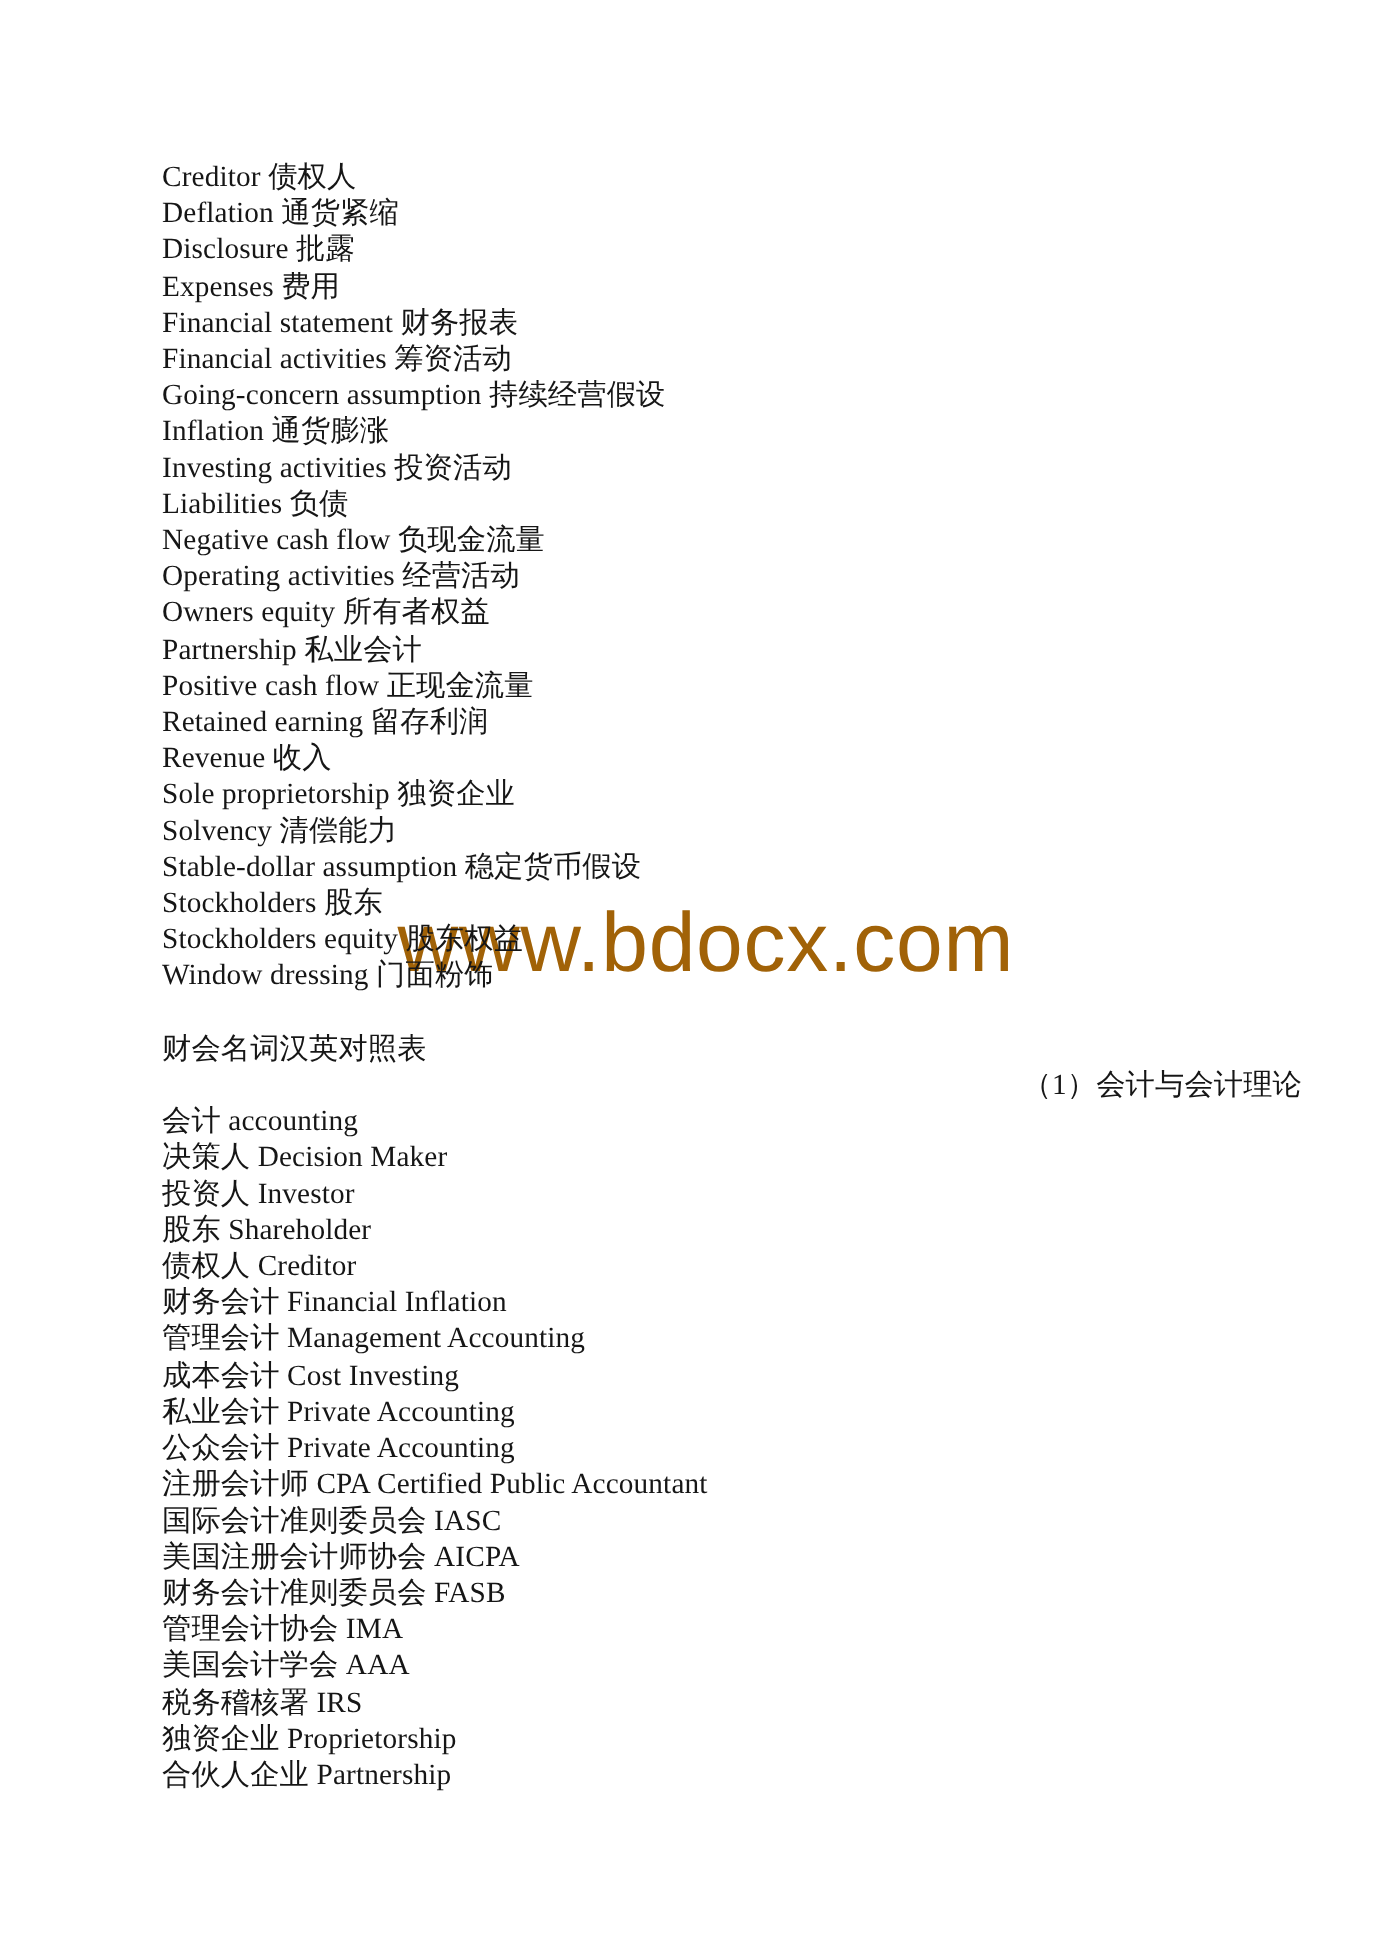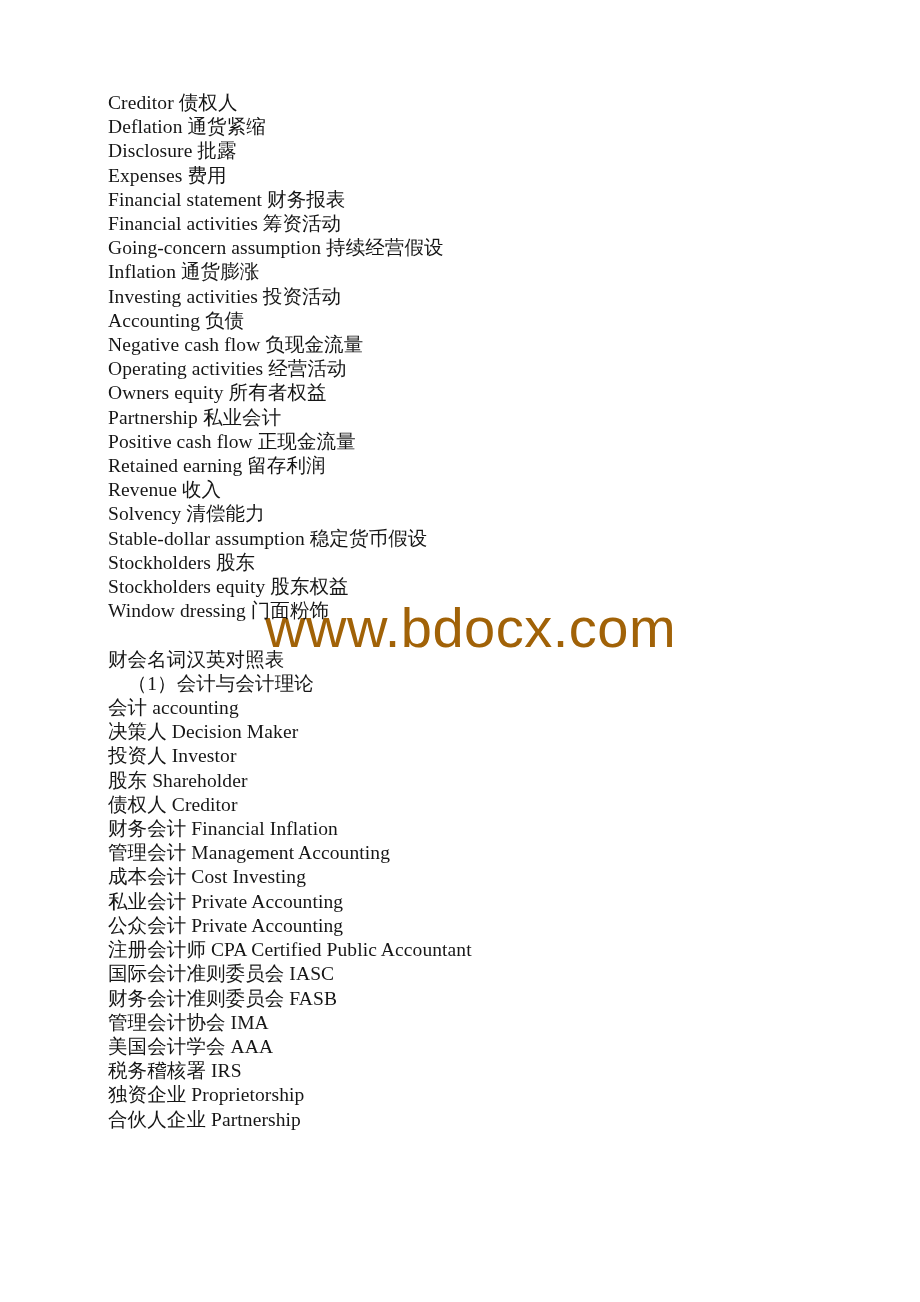--- a/index.html
+++ b/index.html
@@ -37,39 +37,40 @@
     color: #a16207;
     white-space: nowrap;
     line-height: 1;
     z-index: 1;
     user-select: none;
   }
 
   #text-body {
     position: absolute;
     left: 108px;
-    top: 91px;
+    top: 107px;
     width: 760px;
     z-index: 2;
   }
 
   .line {
     font-size: 19.5px;
     line-height: 24.2px;
     white-space: pre;
     color: #161616;
     letter-spacing: 0.1px;
   }
 
   .line.blank {
     height: 24.2px;
   }
 
   .line.indent {
     padding-left: 0;
+    text-align: right;
   }
 </style>
 </head>
 <body>
 
 <div id="page">
 
   <div id="watermark">www.bdocx.com</div>
 
   <div id="text-body">
@@ -77,28 +78,29 @@
     <div>
       <div class="line">Creditor 债权人</div>
       <div class="line">Deflation 通货紧缩</div>
       <div class="line">Disclosure 批露</div>
       <div class="line">Expenses 费用</div>
       <div class="line">Financial statement 财务报表</div>
       <div class="line">Financial activities 筹资活动</div>
       <div class="line">Going-concern assumption 持续经营假设</div>
       <div class="line">Inflation 通货膨涨</div>
       <div class="line">Investing activities 投资活动</div>
-      <div class="line">Accounting 负债</div>
+      <div class="line">Liabilities 负债</div>
       <div class="line">Negative cash flow 负现金流量</div>
       <div class="line">Operating activities 经营活动</div>
       <div class="line">Owners equity 所有者权益</div>
       <div class="line">Partnership 私业会计</div>
       <div class="line">Positive cash flow 正现金流量</div>
       <div class="line">Retained earning 留存利润</div>
       <div class="line">Revenue 收入</div>
+      <div class="line">Sole proprietorship 独资企业</div>
       <div class="line">Solvency 清偿能力</div>
       <div class="line">Stable-dollar assumption 稳定货币假设</div>
       <div class="line">Stockholders 股东</div>
       <div class="line">Stockholders equity 股东权益</div>
       <div class="line">Window dressing 门面粉饰</div>
     </div>
 
     <div class="line blank"></div>
 
     <div>
@@ -109,20 +111,21 @@
       <div class="line">投资人 Investor</div>
       <div class="line">股东 Shareholder</div>
       <div class="line">债权人 Creditor</div>
       <div class="line">财务会计 Financial Inflation</div>
       <div class="line">管理会计 Management Accounting</div>
       <div class="line">成本会计 Cost Investing</div>
       <div class="line">私业会计 Private Accounting</div>
       <div class="line">公众会计 Private Accounting</div>
       <div class="line">注册会计师 CPA Certified Public Accountant</div>
       <div class="line">国际会计准则委员会 IASC</div>
+      <div class="line">美国注册会计师协会 AICPA</div>
       <div class="line">财务会计准则委员会 FASB</div>
       <div class="line">管理会计协会 IMA</div>
       <div class="line">美国会计学会 AAA</div>
       <div class="line">税务稽核署 IRS</div>
       <div class="line">独资企业 Proprietorship</div>
       <div class="line">合伙人企业 Partnership</div>
     </div>
 
   </div>
 </div>

